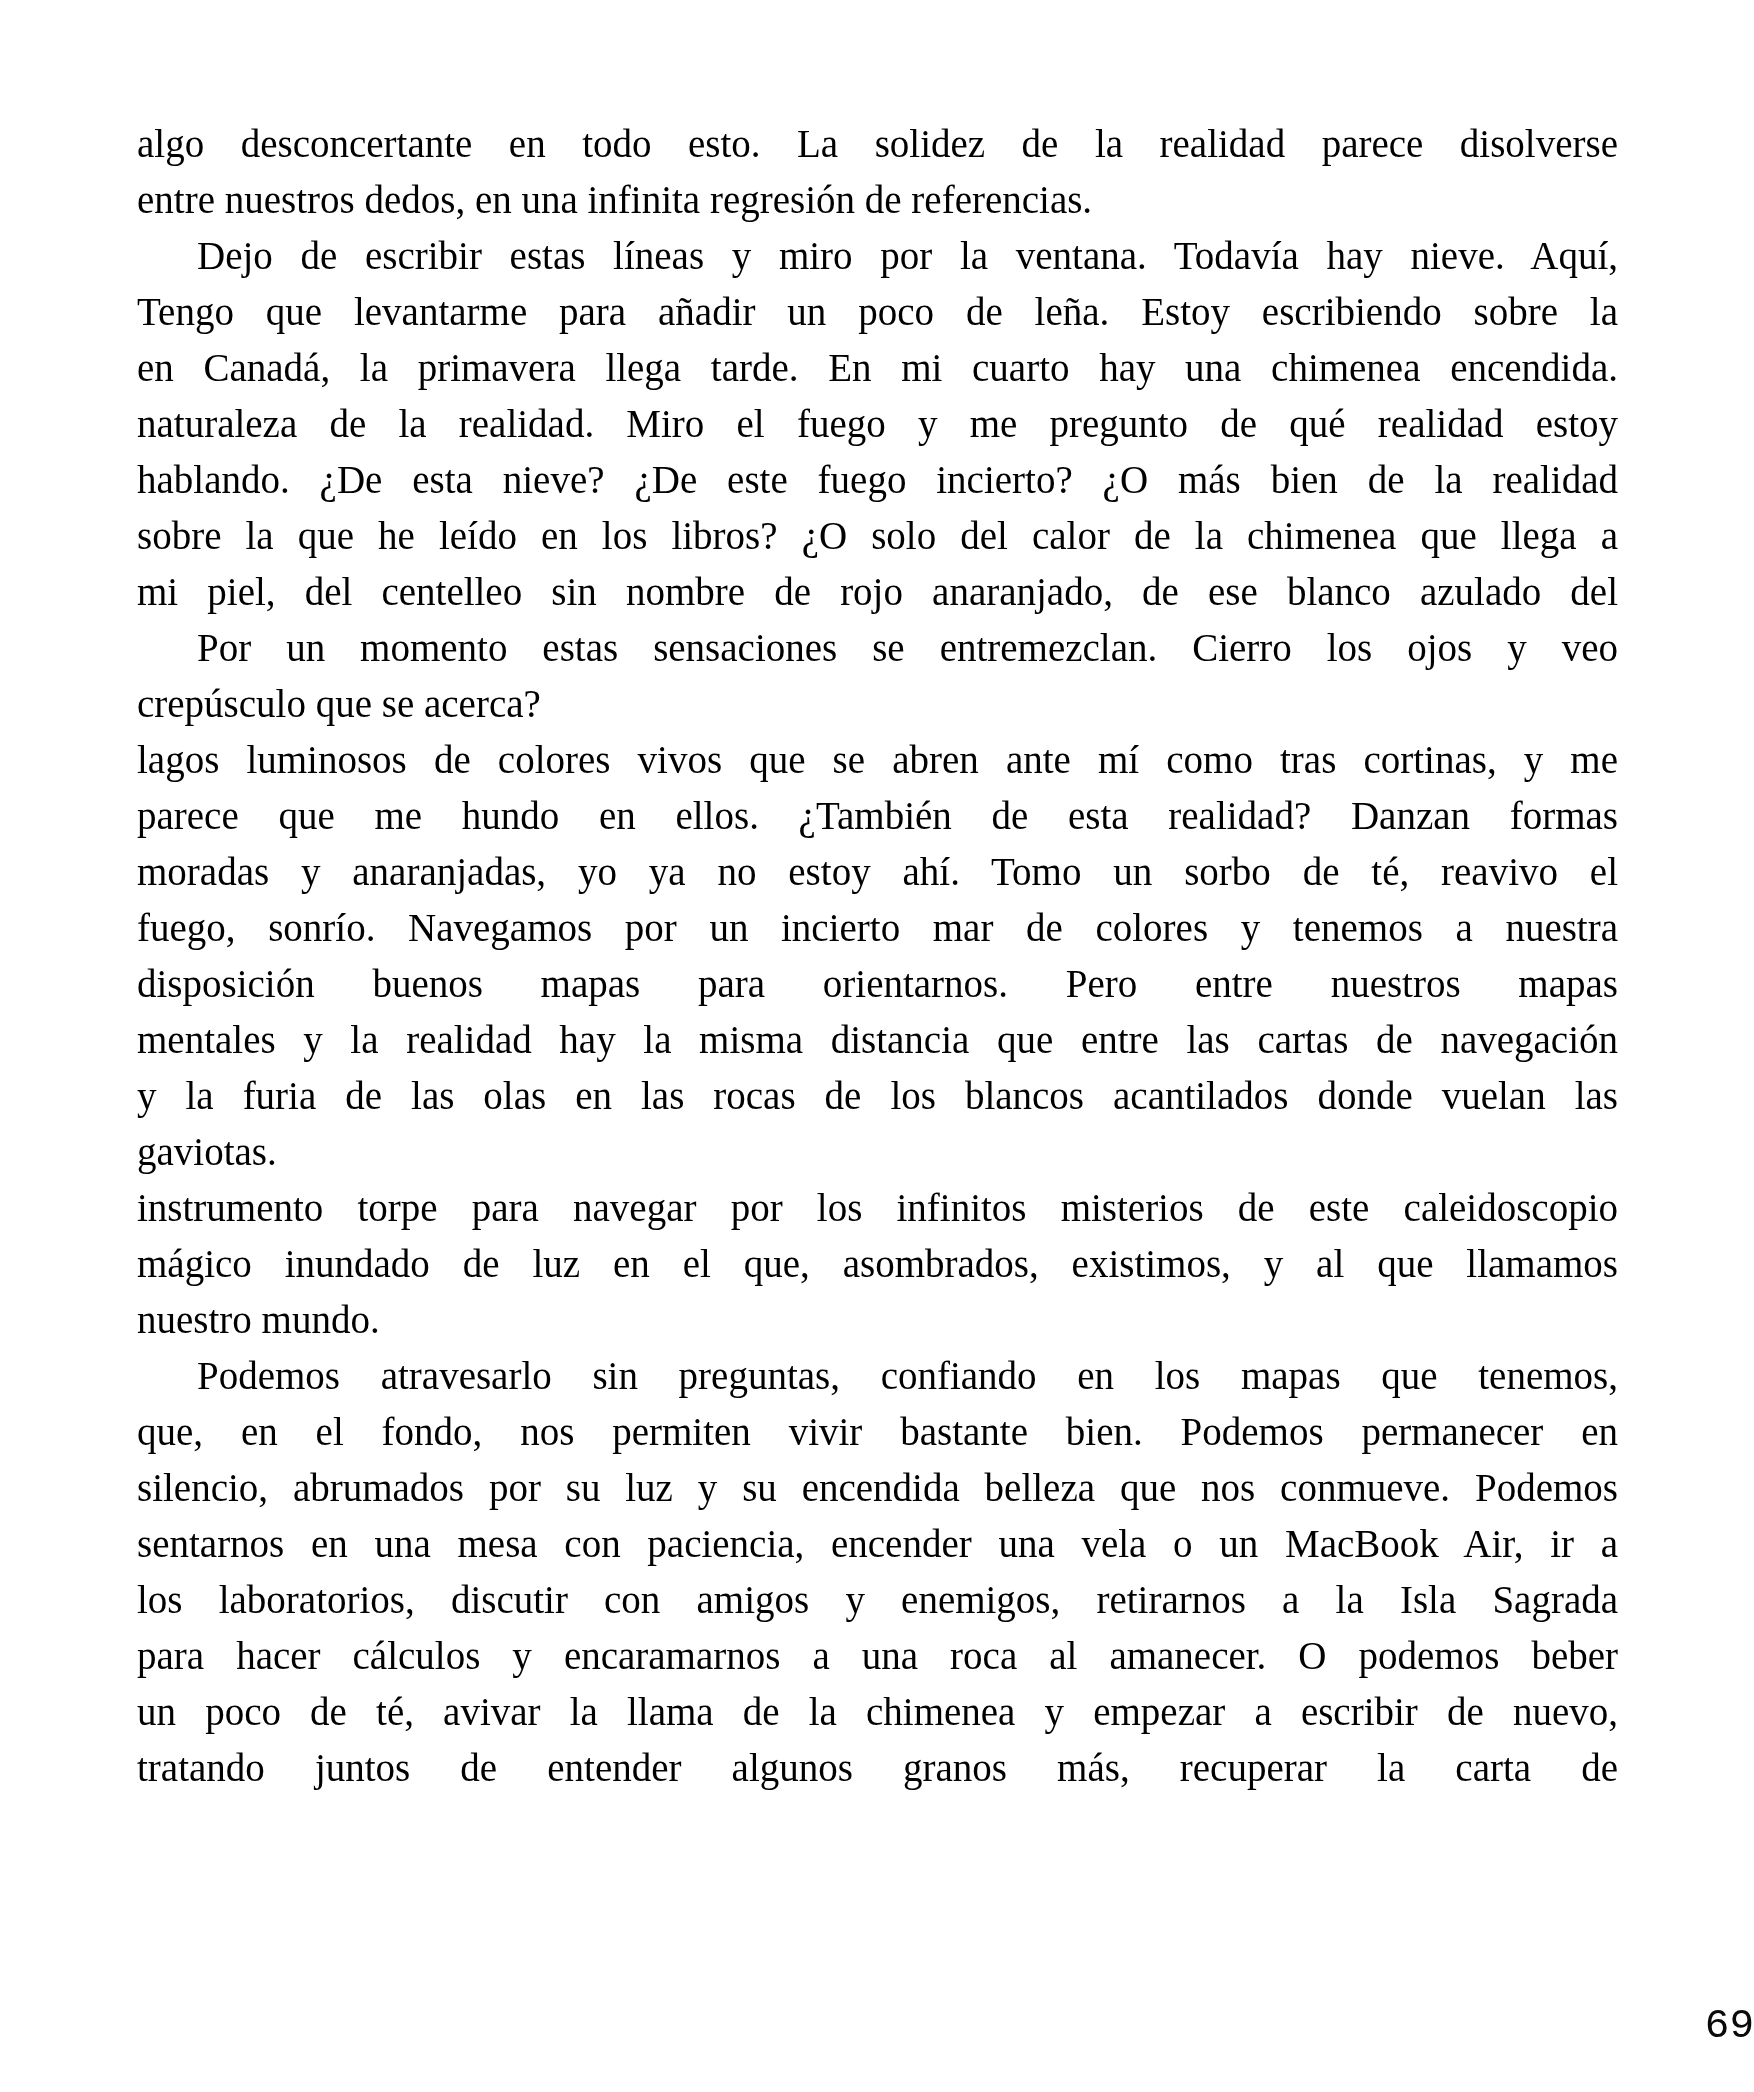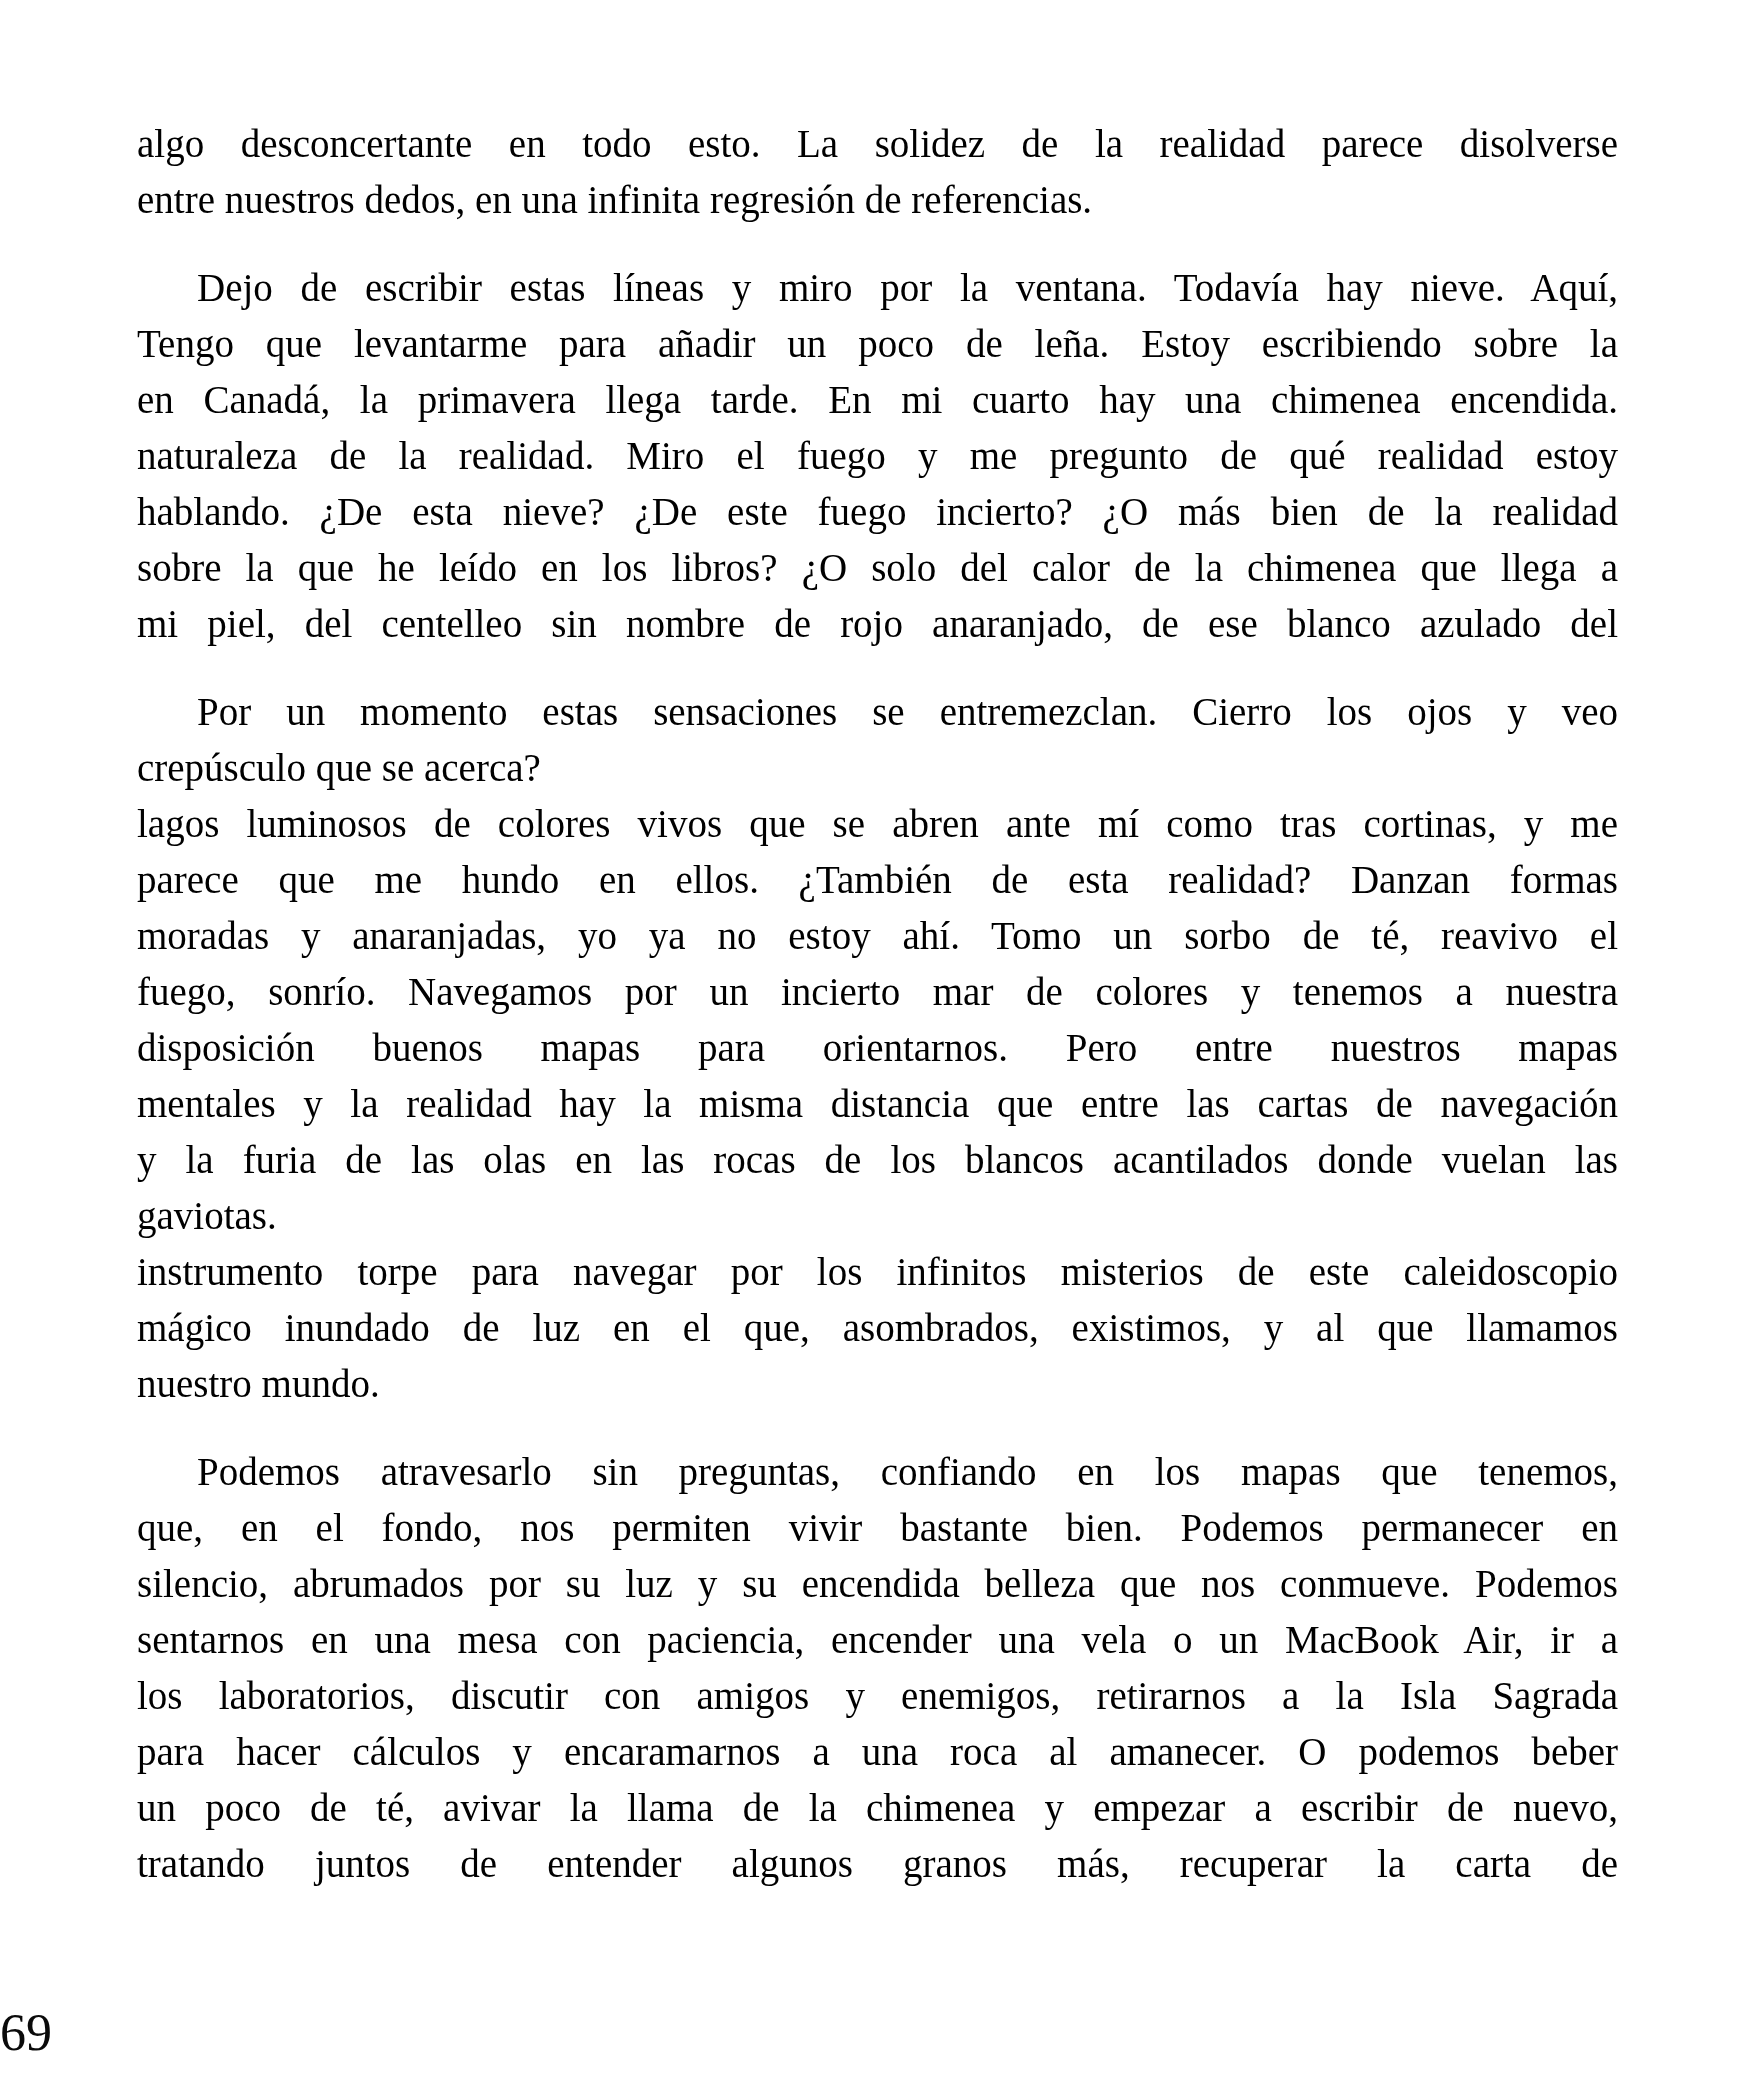--- a/index.html
+++ b/index.html
@@ -26,34 +26,33 @@
     line-height: 56px;
     height: 56px;
     color: #000000;
     text-align: justify;
     text-align-last: justify;
     white-space: normal;
     overflow: visible;
   }
   .line.indent {
     text-indent: 60px;
-    margin-top: 32px;
   }
   .line.para-end {
     text-align: left;
     text-align-last: left;
   }
   .page-number {
     position: absolute;
     top: 2003px;
     left: 0;
     width: 100%;
-    text-align: left;
-    font-family: Liberation Serif, serif;
-    font-size: 52px;
+    text-align: right;
+    font-family: Liberation Mono, monospace;
+    font-size: 41px;
     color: #0a0a0a;
   }
 </style>
 </head>
 <body>
 
 <div class="book-page">
   <div class="text-block">
       <div class="line">algo desconcertante en todo esto. La solidez de la realidad parece disolverse</div>
       <div class="line para-end">entre nuestros dedos, en una infinita regresión de referencias.</div>

